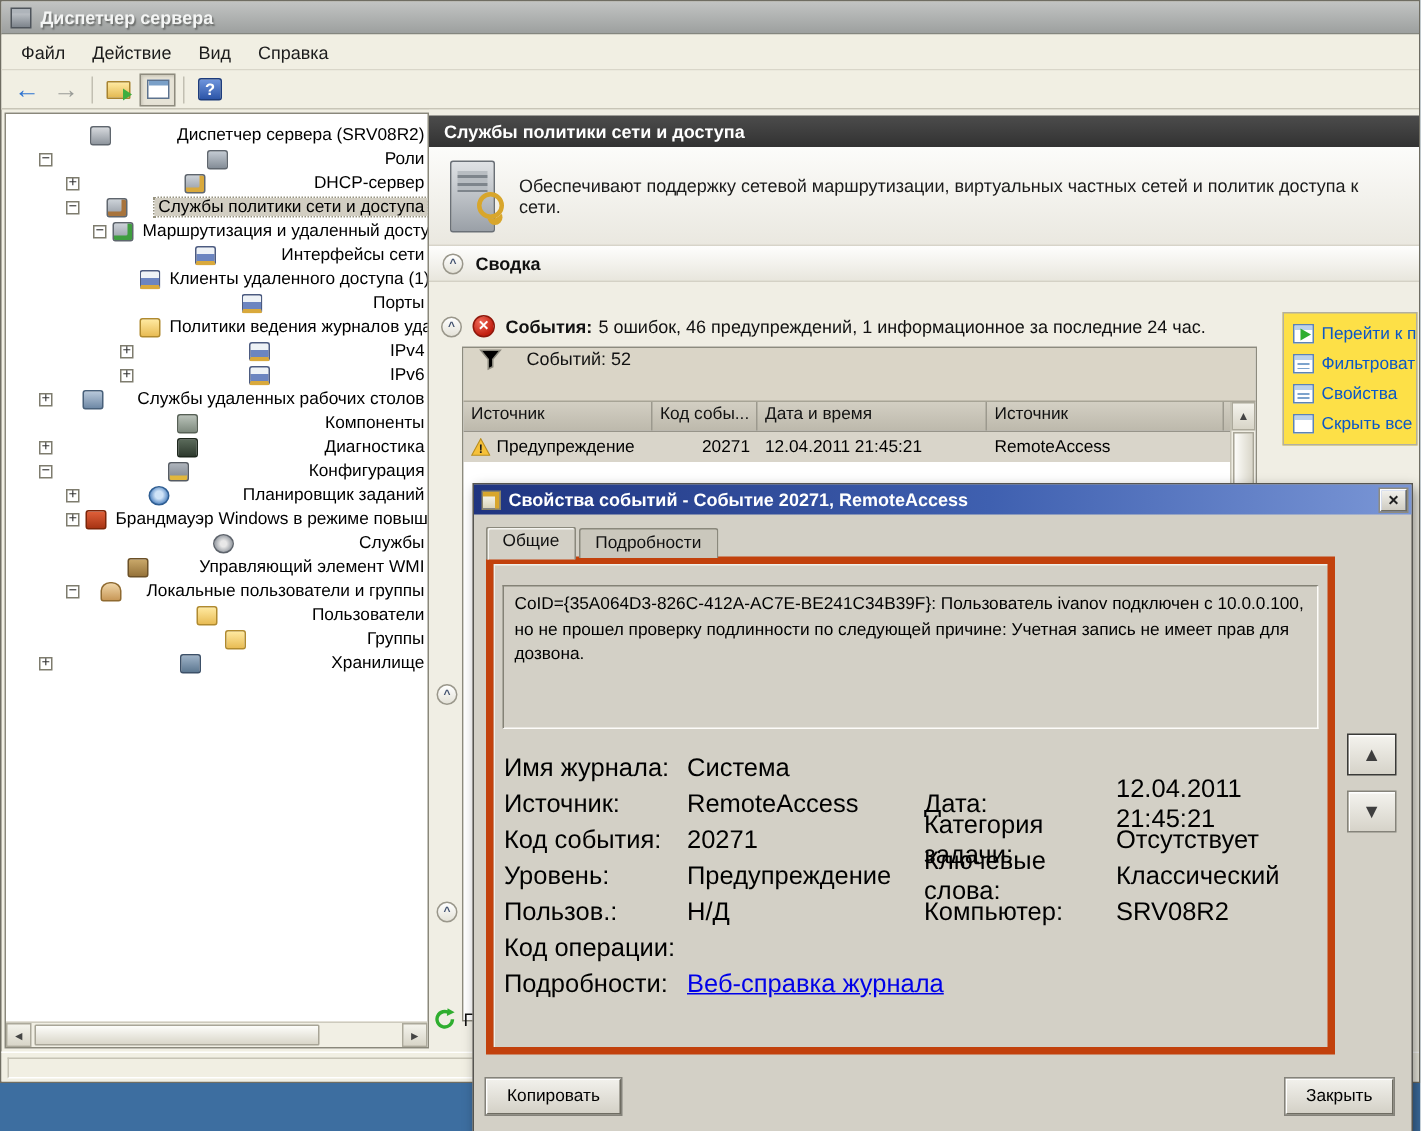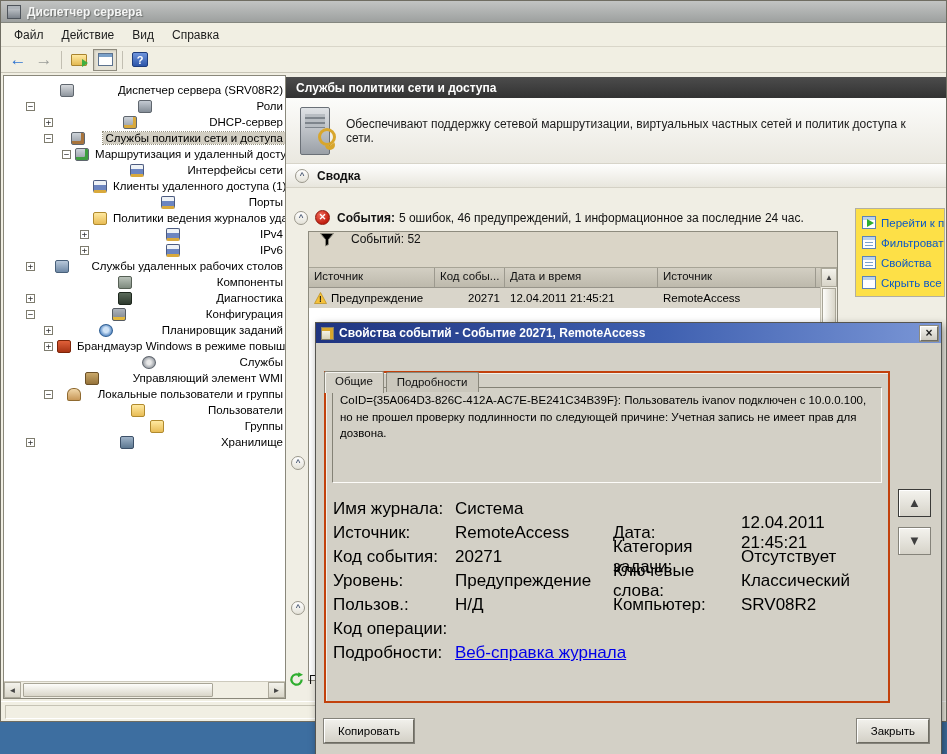--- a/index.html
+++ b/index.html
@@ -104,25 +104,25 @@
   .statusbar { height:20px; flex:none; background:#f1efe3; border-top:1px solid #fff; display:flex; align-items:center; }
   .status-inner { flex:1; height:14px; margin:0 4px; border:1px solid #c6c3b5; border-bottom-color:#fff; border-right-color:#fff; }
 
   
   .dialog { position:absolute; left:315px; top:322px; width:627px; height:436px; background:#d3d0c6; border:1px solid #565550; box-shadow:2px 3px 8px rgba(0,0,0,.4); display:flex; flex-direction:column; z-index:5; }
   .dlg-title { height:20px; flex:none; background:linear-gradient(90deg,#1f3480,#3f60b0 55%,#7a96d6); display:flex; align-items:center; gap:5px; padding:0 3px 0 5px; }
   .dlg-title-text { color:#fff; font-size:12px; font-weight:bold; white-space:nowrap; overflow:hidden; flex:1; }
   .dlg-icon { width:13px; height:13px; flex:none; background:linear-gradient(#fdfdf6,#d9d3b8); border:1px solid #8a8468; box-shadow:inset -3px 3px 0 #d8a62c; }
   .dlg-close { width:18px; height:15px; flex:none; background:linear-gradient(#f2f1ec,#cfccc2); border:1px solid; border-color:#fff #6e6c62 #6e6c62 #fff; outline:1px solid #8d8b80; color:#222; font-size:12px; font-weight:bold; line-height:13px; text-align:center; cursor:pointer; }
   .dlg-body { flex:1; position:relative; }
-  .tabs { position:absolute; left:8px; top:7px; display:flex; align-items:flex-end; z-index:2;margin-top:20px; }
+  .tabs { position:absolute; left:8px; top:7px; display:flex; align-items:flex-end; z-index:2; }
   .tab { font-size:11.5px; color:#111; background:#d3d0c6; border:1px solid #8a887c; border-bottom:none; padding:3px 10px 4px; border-radius:2px 2px 0 0; cursor:pointer; }
   .tab.active { position:relative; top:1px; padding-bottom:6px; background:#d3d0c6; box-shadow:inset 1px 1px 0 #f4f3ef; }
   .tab.inactive { background:#cac7bc; height:20px; margin-left:2px; }
-  .tab-page { position:absolute; left:8px; top:28px; width:566px; height:332px; border:2px solid #c2410c; box-shadow:inset 1px 1px 0 #f0efe9; background:#d3d0c6; }
+  .tab-page { position:absolute; left:8px; top:28px; width:566px; height:332px; border:5px solid #c2410c; box-shadow:inset 1px 1px 0 #f0efe9; background:#d3d0c6; }
   .msg-box { position:absolute; left:6px; top:14px; width:calc(100% - 12px); height:96px; border:1px solid; border-color:#848276 #fdfcf9 #fdfcf9 #848276; padding:4px 7px; font-size:11.5px; line-height:1.45; color:#000; }
   .fields { position:absolute; left:7px; top:124px; right:14px; display:grid; grid-template-columns:122px 158px 128px 1fr; grid-auto-rows:24px; align-items:center; font-size:17px; color:#000; }
   .weblink { color:#0000e8; text-decoration:underline; cursor:pointer; }
   .nav-btns { position:absolute; left:582px; top:146px; display:flex; flex-direction:column; gap:10px; }
   .nav-btn { width:33px; height:28px; background:linear-gradient(#f4f3ee,#d6d3c9); border:1px solid #85837a; box-shadow:inset 1px 1px 0 #fff; color:#3e3e3e; font-size:13px; line-height:26px; text-align:center; cursor:pointer; }
   .nav-btn.focus { border:1px solid #3a3a38; }
   .dlg-buttons { position:absolute; left:0; right:0; bottom:14px; display:flex; justify-content:space-between; padding:0 12px 0 8px; }
   .btn { background:linear-gradient(#f1f0eb,#d4d1c7); border:1px solid; border-color:#fff #6e6c62 #6e6c62 #fff; outline:1px solid #84827a; font-size:11.5px; color:#000; padding:5px 13px; font-family:"Liberation Sans",sans-serif; cursor:pointer; }
 
   svg { display:block; }

